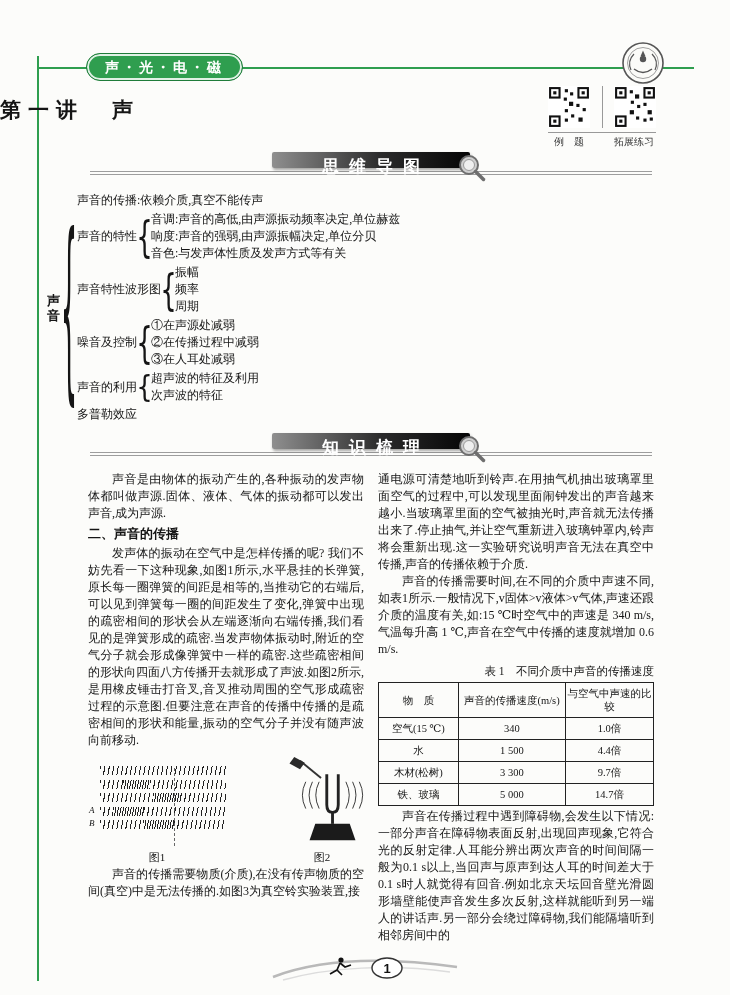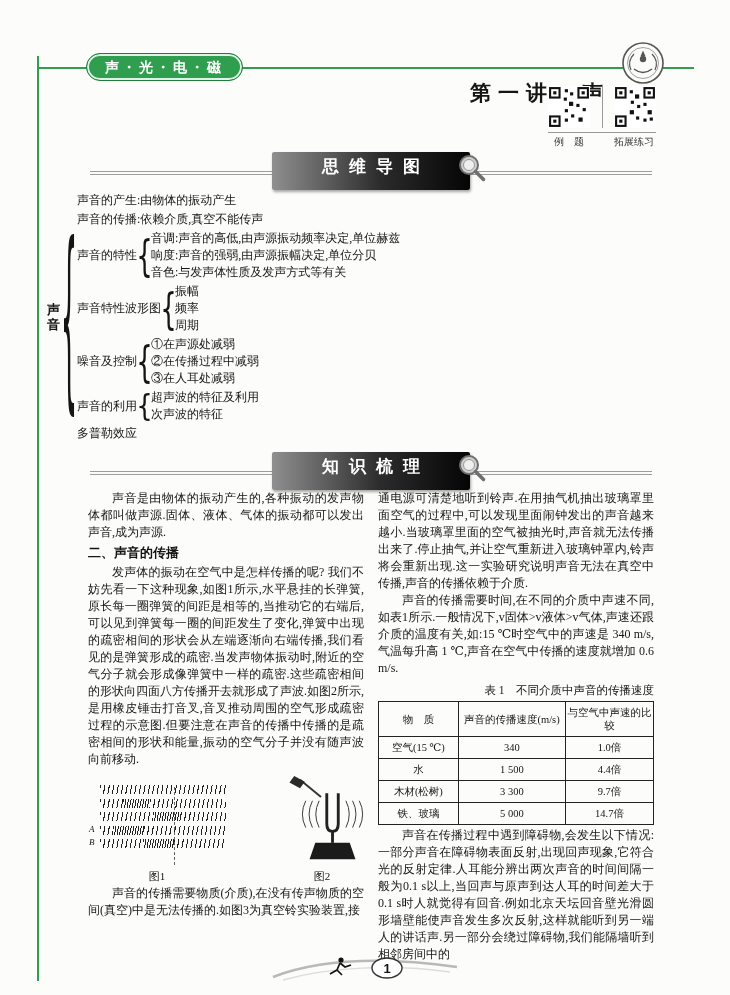--- a/index.html
+++ b/index.html
@@ -17,40 +17,40 @@
   .badge {
     position:absolute; left:86px; top:53px; z-index:2;
     background:var(--green); color:#fff; border:1px solid #1f7c3a;
     box-shadow:inset 0 0 0 2px rgba(255,255,255,.85);
     border-radius:14px; padding:4px 18px;
     font:700 14px/18px "Liberation Sans",sans-serif; letter-spacing:3px;
   }
   .logo { position:absolute; right:64px; top:40px; z-index:2; }
 
   .title {
-    position:absolute; top:80px; left:0; right:120px; text-align:right;
+    position:absolute; top:97px; left:0; right:120px; text-align:left;
     font:700 21px/26px "Liberation Sans",sans-serif; letter-spacing:7px;
   }
 
   .qr-block { position:absolute; right:74px; top:86px; width:108px; z-index:2; }
   .qr-row { display:flex; justify-content:space-between; align-items:center; }
   .qr-vline { width:1px; align-self:stretch; background:#999; margin:0 3px; }
   .qr-hline { height:1px; background:#999; margin:4px 0 2px; }
   .qr-labels { display:flex; justify-content:space-between; font:400 10px/13px "Liberation Sans",sans-serif; color:#333; }
   .qr-labels span:first-child { padding-left:6px; }
   .qr-labels span:last-child { padding-right:2px;text-align:center; }
 
   
   .content { position:absolute; left:88px; right:76px; top:152px; }
 
   .banner-row { position:relative; height:32px; margin-bottom:4px; }
   .banner-line { position:absolute; left:2px; right:2px; top:19px; height:4px;
     border-top:1px solid #9d9d9d; border-bottom:1px solid #9d9d9d; }
   .banner-box {
-    position:relative; z-index:1; margin:0 auto; width:198px; height:38px;
+    position:relative; z-index:1; margin:0 auto; width:198px; height:16px;
     background:linear-gradient(90deg,#8f8f8f,#2b2b2b 55%,#050505);
     color:#fff; text-align:center; border-radius:2px;
     font:700 17px/30px "Liberation Sans",sans-serif; letter-spacing:10px; text-indent:10px;
     box-shadow:1px 2px 3px rgba(0,0,0,.35);
   }
   .magnifier { position:absolute; right:-17px; top:0; }
 
   
   .mindmap { display:flex; align-items:center; margin:8px 0 10px -42px;
     font-size:12px; }
@@ -181,21 +181,20 @@
       </span>
     </div>
   </div>
 
   <div class="mindmap">
     <div class="mm-root-label">声音</div>
     <div class="brace" style="width:16px">
         <span style="font-size:26px; transform:scaleY(7.6)">{</span>
       </div>
     <div class="mm-items">
-      <div class="mm-line">声音的产生:由物体的振动产生</div>
       <div class="mm-line">声音的传播:依赖介质,真空不能传声</div>
 
       <div class="mm-group">
         <div class="mm-group-label">声音的特性</div>
         <div class="brace">
             <span style="font-size:26px; transform:scaleY(1.65)">{</span>
           </div>
         <div class="mm-children">
           <div class="mm-line">音调:声音的高低,由声源振动频率决定,单位赫兹</div>
           <div class="mm-line">响度:声音的强弱,由声源振幅决定,单位分贝</div>

